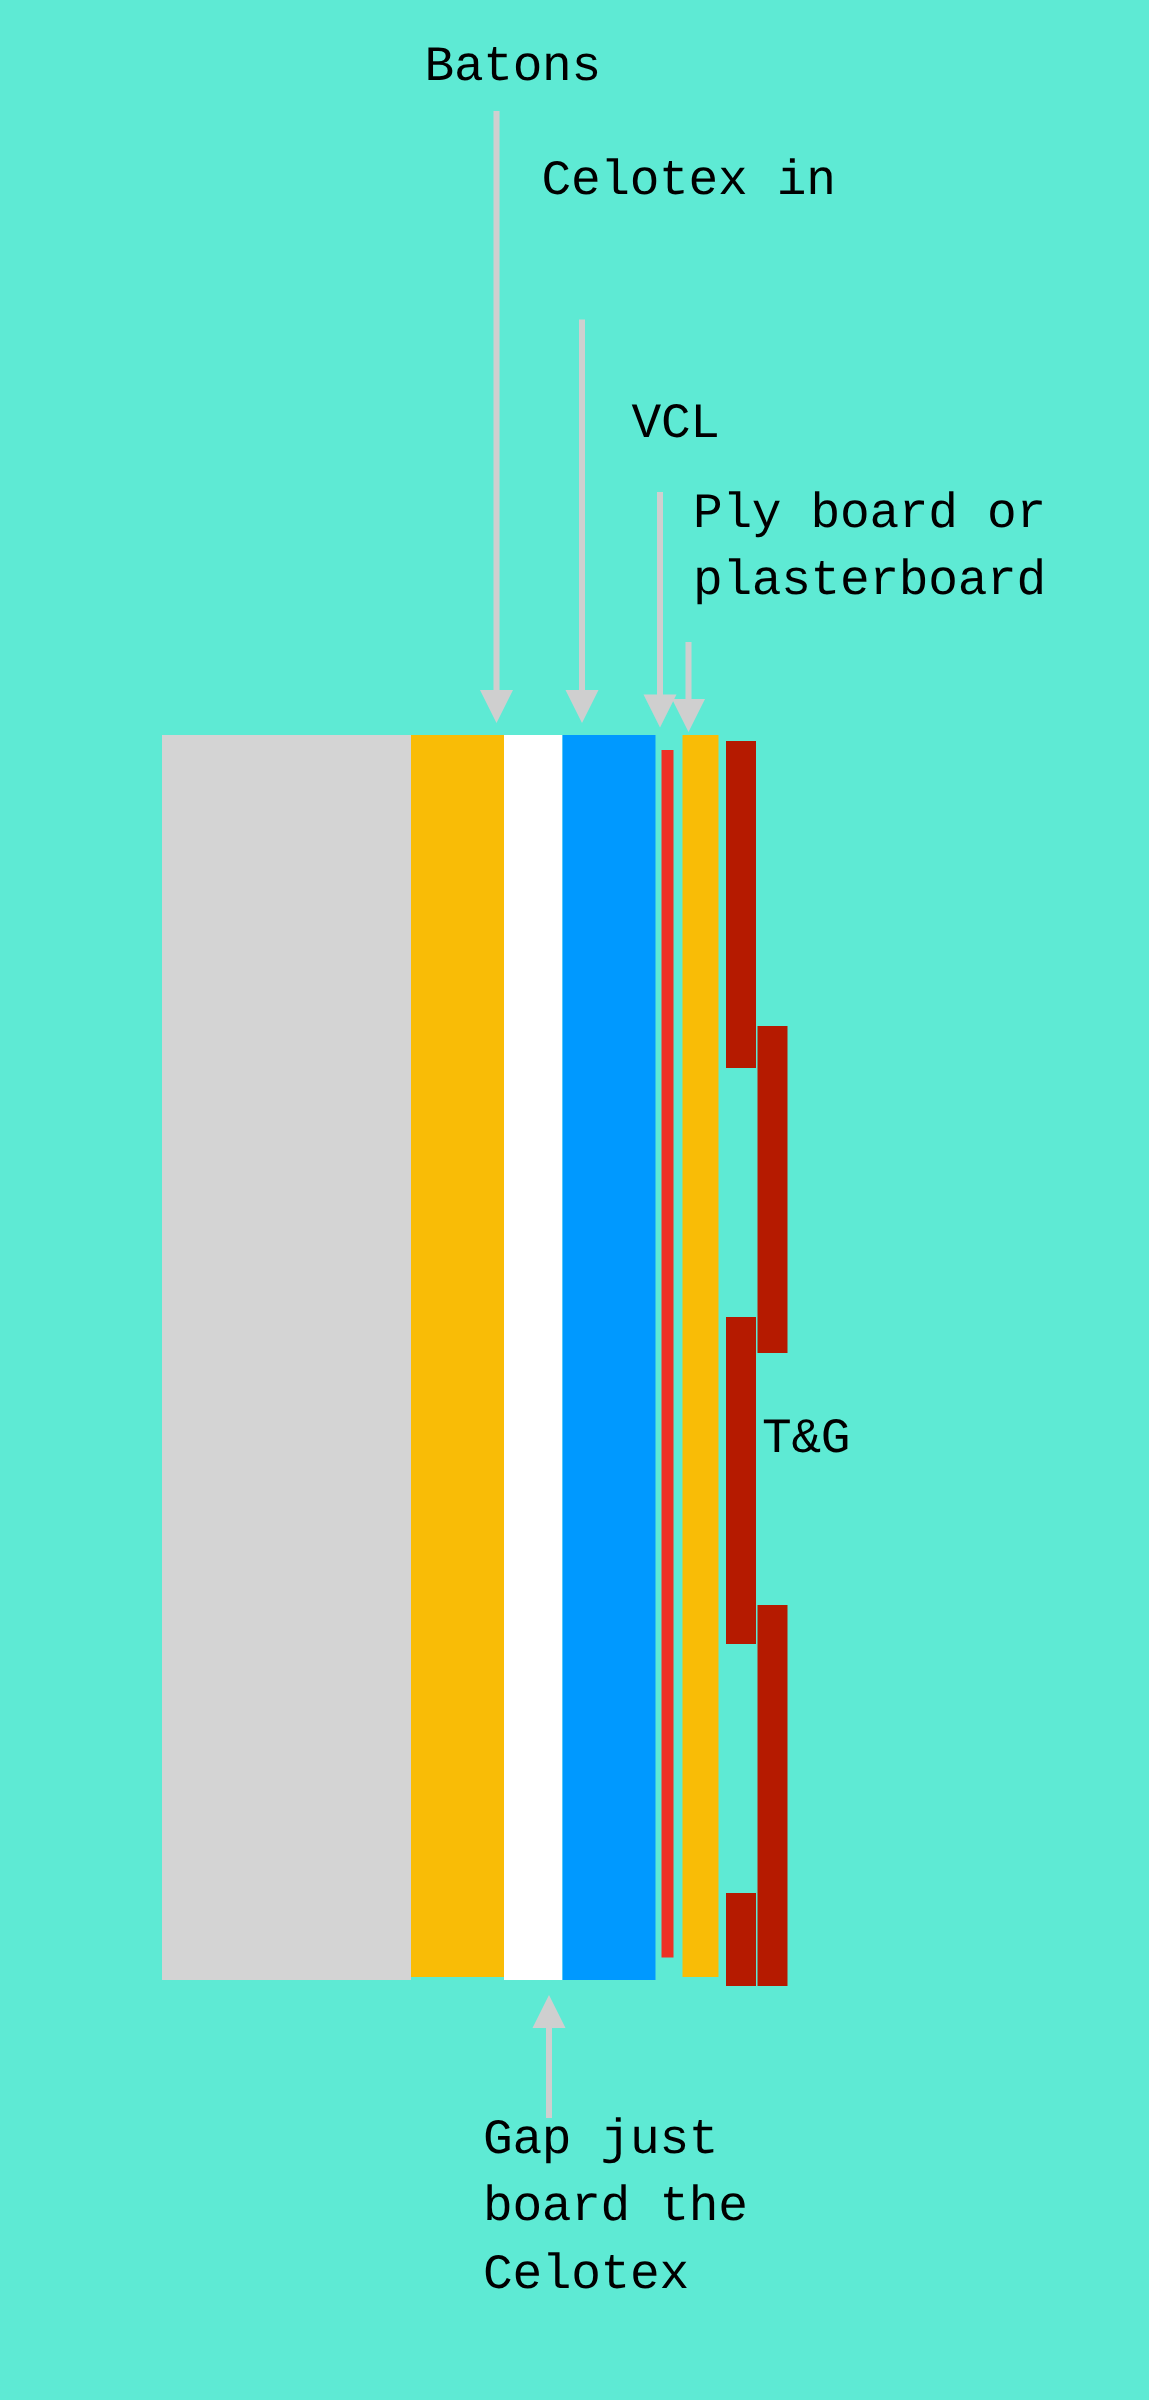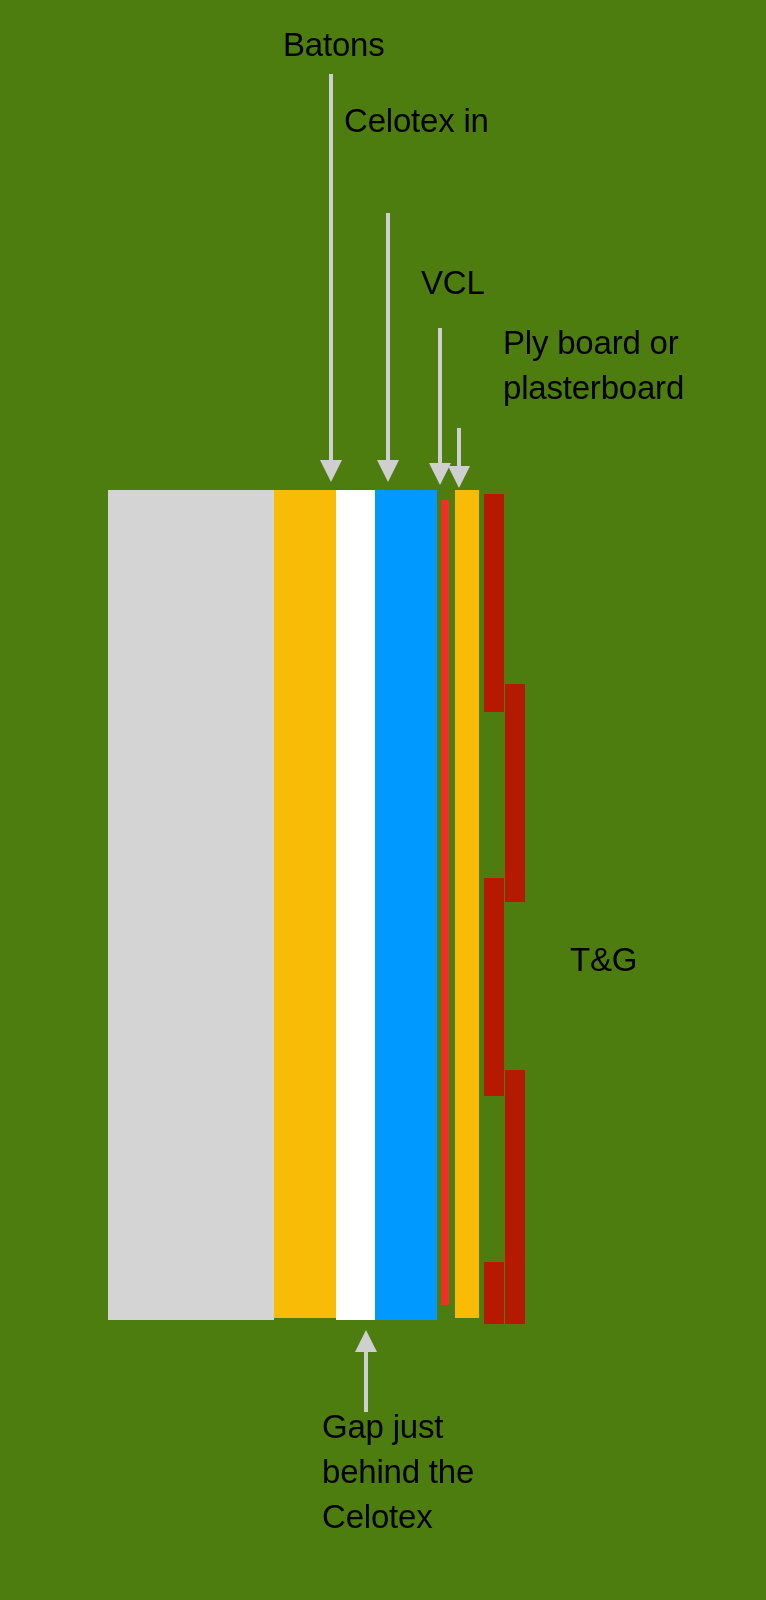--- a/index.html
+++ b/index.html
@@ -7,22 +7,23 @@
     padding: 0;
     background: #ffffff;
   }
   body {
     font-family: "Liberation Sans", sans-serif;
   }
   #stage {
     position: relative;
     width: 766px;
     height: 1600px;
-    background: #4d7c0f;
+    background: #5eead4;
     overflow: hidden;
+    font-family: Liberation Mono, monospace;
   }
   .layer {
     position: absolute;
   }
   .label {
     position: absolute;
     color: #000000;
     font-size: 33px;
     line-height: 45px;
     white-space: pre;
@@ -69,32 +70,32 @@
   <div class="layer" style="left:484px; top:878px; width:20px; height:218px; background:#b51a00;"></div>
   <div class="layer" style="left:484px; top:1262px; width:20px; height:62px; background:#b51a00;"></div>
 
   <div class="layer" style="left:505px; top:684px; width:20px; height:218px; background:#b51a00;"></div>
   <div class="layer" style="left:505px; top:1070px; width:20px; height:254px; background:#b51a00;"></div>
 
   <div class="label" style="left:283px; top:22px;">Batons</div>
   <div class="arrow-line" style="left:329px; top:74px; width:4px; height:388px;"></div>
   <div class="arrow-head down" style="left:320px; top:460px;"></div>
 
-  <div class="label" style="left:344px; top:98px;"><span>Celotex in</span><br></div>
+  <div class="label" style="left:361px; top:98px;"><span>Celotex in</span><br></div>
   <div class="arrow-line" style="left:386px; top:213px; width:4px; height:249px;"></div>
   <div class="arrow-head down" style="left:377px; top:460px;"></div>
 
   <div class="label" style="left:421px; top:260px;">VCL</div>
   <div class="arrow-line" style="left:438px; top:328px; width:4px; height:137px;"></div>
   <div class="arrow-head down" style="left:429px; top:463px;"></div>
 
-  <div class="label" style="left:462px; top:320px;margin-left:41px;"><span>Ply board or</span><br><span>plasterboard</span></div>
+  <div class="label" style="left:462px; top:320px;"><span>Ply board or</span><br><span>plasterboard</span></div>
   <div class="arrow-line" style="left:457px; top:428px; width:4px; height:40px;"></div>
   <div class="arrow-head down" style="left:448px; top:466px;"></div>
 
   <div class="arrow-head up" style="left:355px; top:1330px;"></div>
   <div class="arrow-line" style="left:364px; top:1350px; width:4px; height:62px;"></div>
-  <div class="label" style="left:322px; top:1404px;"><span>Gap just</span><br><span>behind the</span><br><span>Celotex</span></div>
+  <div class="label" style="left:322px; top:1404px;"><span>Gap just</span><br><span>board the</span><br><span>Celotex</span></div>
 
 
-  <div class="label" style="left:570px; top:937px;">T&amp;G</div>
+  <div class="label" style="left:508px; top:937px;">T&amp;G</div>
 
 </div>
 
 </body></html>

